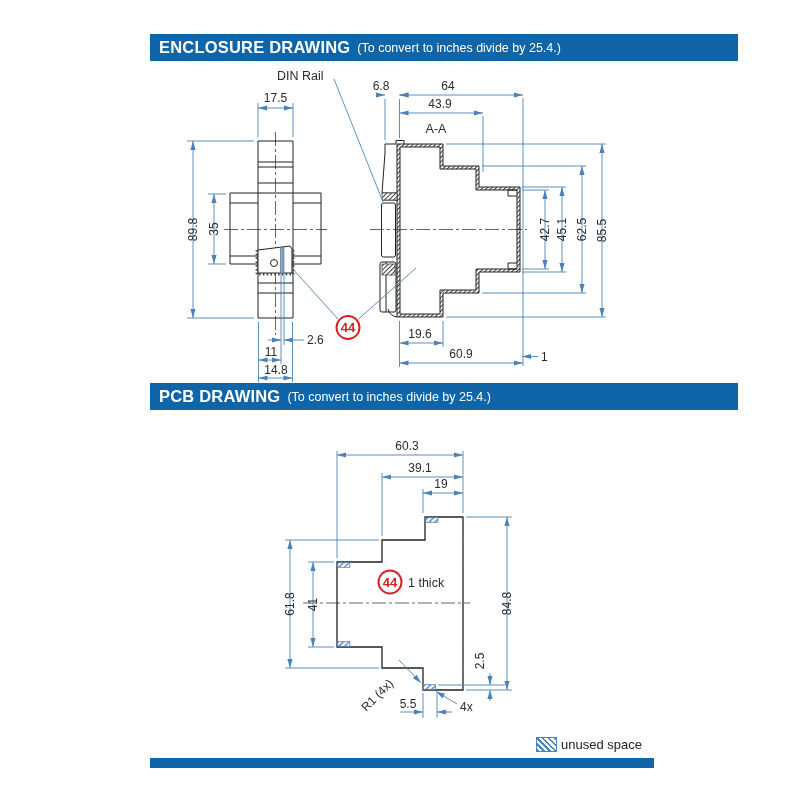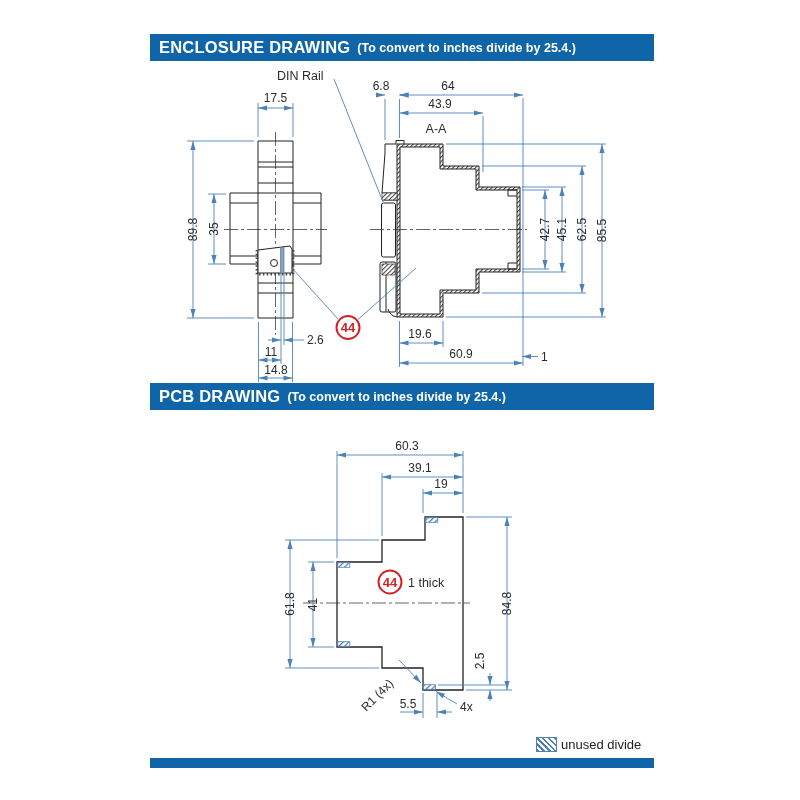--- a/index.html
+++ b/index.html
@@ -1,21 +1,21 @@
 <!DOCTYPE html>
 <html><head>
 <meta charset="utf-8">
 <style>
   html,body{margin:0;padding:0;background:#fff;}
   #page{position:relative;width:800px;height:800px;background:#fff;overflow:hidden;
         font-family:"Liberation Sans",sans-serif;}
-  .bar{position:absolute;left:150px;width:504px;height:27px;background:#1065a8;color:#fff;
+  .bar{position:absolute;left:150px;width:588px;height:27px;background:#1065a8;color:#fff;
        display:flex;align-items:center;padding-left:9px;box-sizing:border-box;white-space:nowrap;}
   .bar .t1{font-size:16.5px;font-weight:bold;letter-spacing:.2px;}
-  .bar .t2{font-size:12.5px;font-weight:bold;margin-left:7px;}
+  .bar .t2{font-size:12.5px;font-weight:normal;margin-left:7px;}
   #bottom-rule{position:absolute;left:150px;top:758px;width:504px;height:10px;background:#1065a8;}
   #legend{position:absolute;left:536px;top:737px;display:flex;align-items:center;font-size:13px;color:#222;}
   #legend .swatch{display:inline-block;width:19px;height:13px;margin-right:4px;border:1px solid #4d82b8;
        background:repeating-linear-gradient(45deg,#4d82b8 0 1.5px,#ffffff 1.5px 4.2px);}
   svg{position:absolute;overflow:visible;}
   svg text{font-family:"Liberation Sans",sans-serif;font-size:12px;fill:#2b2b2b;}
   .blk{stroke:#222;stroke-width:1;fill:none;}
   .blk2{stroke:#222;stroke-width:1.3;fill:none;}
   .dim{stroke:#4d82b8;stroke-width:0.9;fill:none;}
   .cl{stroke:#222;stroke-width:0.7;fill:none;stroke-dasharray:14 3 3 3;}
@@ -251,17 +251,17 @@
       </g>
       <g>
         <line class="dim" x1="457" y1="704" x2="436" y2="691.5" marker-end="url(#mA)"></line>
         <text x="460" y="711" text-anchor="start">4x</text>
       </g>
     </g>
   </svg>
 
   <div id="legend">
     <span class="swatch"></span>
-    <span>unused divide</span>
+    <span>unused space</span>
   </div>
 
   <div id="bottom-rule"></div>
 </div>
 
 </body></html>

